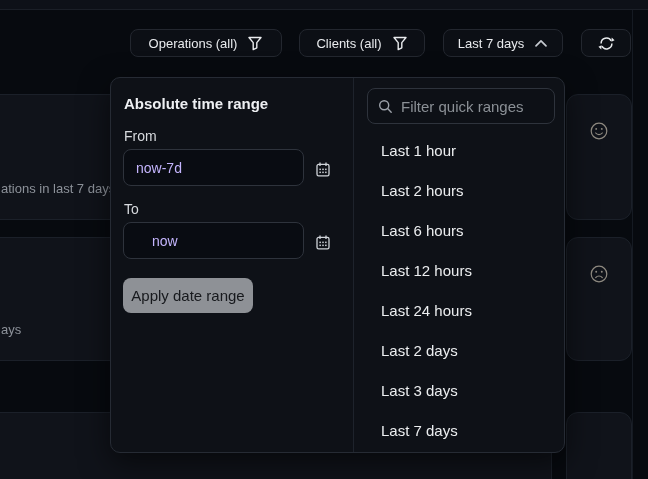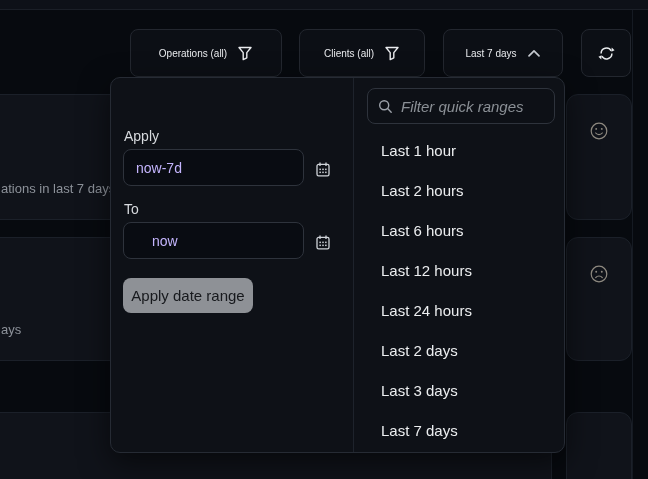--- a/index.html
+++ b/index.html
@@ -21,23 +21,23 @@
   .card-r3-wide  { left:-24px; top:412px; width:576px; height:90px; }
   .card-r3-small { left:566px; top:412px; width:66px;  height:90px; }
   .vline { position:absolute; left:632px; top:10px; width:1px; height:469px; background:#151a22; }
 
   .card-caption { position:absolute; left:24px; color:#8d929a; font-size:13px; white-space:nowrap; }
   .caption-1 { top:86px; }
   .caption-2 { top:84px; }
   .face { position:absolute; left:50%; top:27px; transform:translateX(-50%); }
 
   
-  .tb-btn { position:absolute; top:29px; height:48px; display:flex; align-items:center;
+  .tb-btn { position:absolute; top:29px; height:28px; display:flex; align-items:center;
             justify-content:center; gap:10px; background:#0c0f15; border:1px solid #23272f;
-            border-radius:8px; color:#e9ebee; font-size:10px; cursor:pointer; }
+            border-radius:8px; color:#e9ebee; font-size:13px; cursor:pointer; }
   .btn-operations { left:130px; width:152px; }
   .btn-clients    { left:299px; width:126px;text-align:right; }
   .btn-time       { left:443px; width:120px; }
   .btn-refresh    { left:581px; width:50px; }
 
   
   .panel { position:absolute; left:110px; top:77px; width:455px; height:376px;
            background:#0e1117; border:1px solid #262b34; border-radius:10px;
            box-shadow:0 10px 30px rgba(0,0,0,.55); z-index:5; }
   .panel-divider { position:absolute; left:242px; top:0; bottom:0; width:1px; background:#1e232c; }
@@ -59,21 +59,21 @@
   .cal-2 { top:154px; }
 
   .apply-btn { position:absolute; left:12px; top:200px; width:130px; height:35px;
                background:#8e9196; color:#17191d; border:none; border-radius:8px;
                font-size:15px; font-family:"Liberation Sans",sans-serif; cursor:pointer; }
 
   .search-box { position:absolute; left:256px; top:10px; width:188px; height:36px;
                 border:1px solid #2e333c; border-radius:8px; display:flex; align-items:center;
                 padding:0 10px; gap:8px; background:#0d1016; }
   .search-box input { flex:1; min-width:0; background:transparent; border:none; outline:none;
-                      color:#3b82f6; font-size:15px; font-family:"Liberation Sans",sans-serif;font-style:italic; }
+                      color:#3b82f6; font-size:15px; font-family:"Liberation Sans",sans-serif; }
   .search-box input::placeholder { color:#8b9096; }
 
   .quick-list { position:absolute; left:242px; top:53px; width:200px; }
   .quick-item { height:40px; line-height:40px; padding-left:28px; font-size:15px;
                 color:#eceef0; cursor:pointer; }
 
   svg { display:block; }
 </style>
 </head>
 <body>
@@ -148,22 +148,23 @@
         <path d="M13.1 8 a5.1 5.1 0 0 1 -9.5 2.5" fill="none" stroke="#e9ebee" stroke-width="1.4"></path>
         <polygon points="12.9,2.3 12.6,6.4 15.6,5.0" fill="#e9ebee"></polygon>
         <polygon points="3.1,13.7 3.4,9.6 0.4,11.0" fill="#e9ebee"></polygon>
       </svg>
     </span>
   </button>
 
   <div class="panel">
     <div class="panel-divider"></div>
 
-
-    <div class="fld-label lbl-from">Apply</div>
+    <div class="abs-heading">Absolute time range</div>
+
+    <div class="fld-label lbl-from">From</div>
     <input class="time-input inp-from" type="text" value="now-7d" style="">
     <button class="cal-btn cal-1">
       <svg width="16" height="17" viewBox="0 0 16 17">
         <rect x="2" y="3.4" width="12" height="11.4" rx="1.6" fill="none" stroke="#d0d4d9" stroke-width="1.3"></rect>
         <line x1="5" y1="1.4" x2="5" y2="5" stroke="#d0d4d9" stroke-width="1.3"></line>
         <line x1="11" y1="1.4" x2="11" y2="5" stroke="#d0d4d9" stroke-width="1.3"></line>
         <rect x="4.4" y="7.6" width="1.5" height="1.5" fill="#d0d4d9"></rect>
         <rect x="7.25" y="7.6" width="1.5" height="1.5" fill="#d0d4d9"></rect>
         <rect x="10.1" y="7.6" width="1.5" height="1.5" fill="#d0d4d9"></rect>
         <rect x="4.4" y="10.6" width="1.5" height="1.5" fill="#d0d4d9"></rect>

